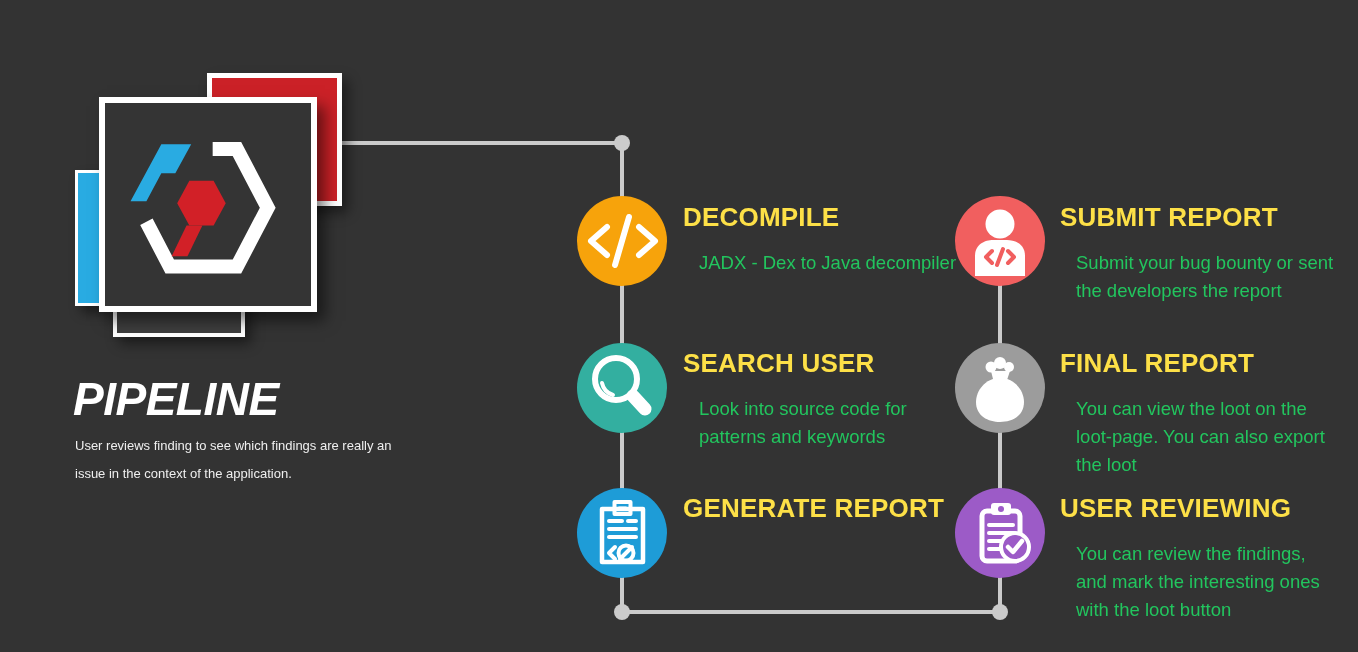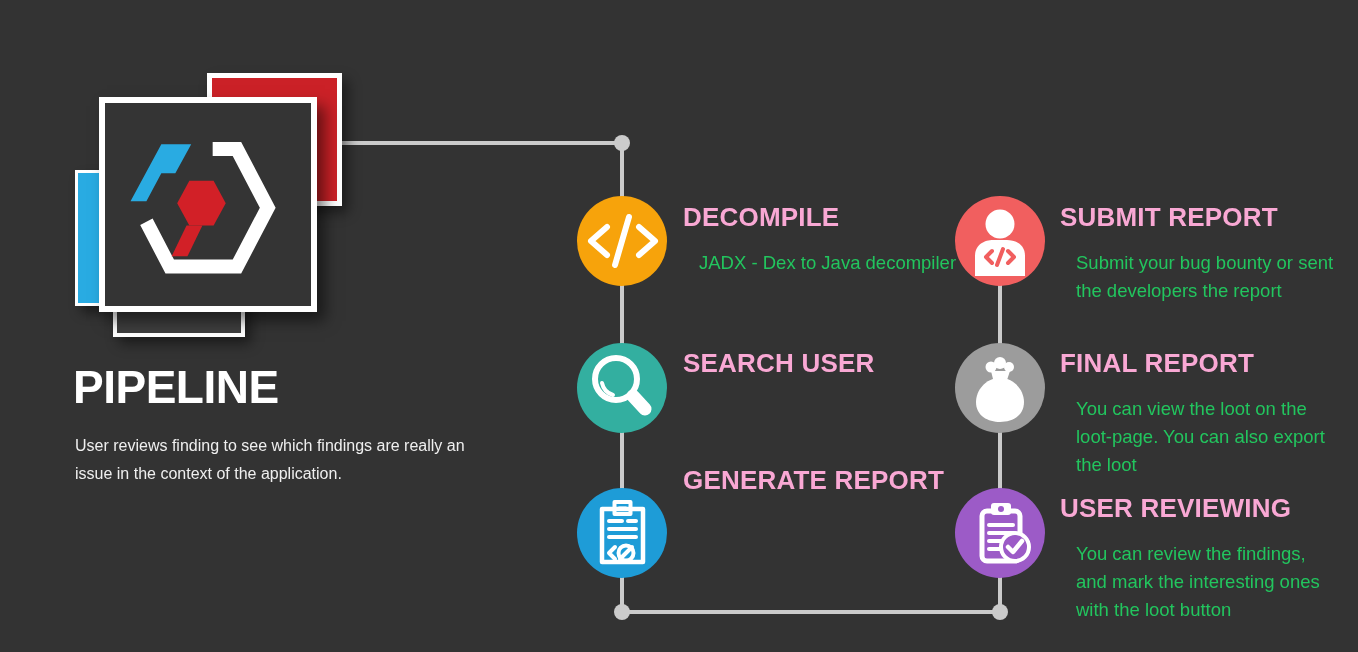--- a/index.html
+++ b/index.html
@@ -24,33 +24,33 @@
   .line{position:absolute;background:#CBCBCB;z-index:1;}
   .dot{position:absolute;width:16px;height:16px;border-radius:50%;background:#CBCBCB;z-index:1;}
   
   .circle{
     position:absolute;width:90px;height:90px;border-radius:50%;
     display:flex;align-items:center;justify-content:center;
     overflow:hidden;z-index:2;
   }
   .step-text{position:absolute;z-index:2;width:310px;}
   .step-title{
-    margin:0 0 7px 0;font-size:26px;font-weight:bold;color:#f9a8d4;letter-spacing:0.2px;
+    margin:0 0 7px 0;font-size:26px;font-weight:bold;color:#fde047;letter-spacing:0.2px;
   }
   .step-desc{
     margin:16px;font-size:18.5px;line-height:28px;color:#22c55e;white-space:pre-line;
   }
   
   .page-title{
-    position:absolute;left:73px;top:360px;margin:0;z-index:2;
-    font-size:46px;font-weight:bold;color:#ffffff;letter-spacing:-0.5px;
+    position:absolute;left:73px;top:372px;margin:0;z-index:2;
+    font-size:46px;font-weight:bold;color:#ffffff;letter-spacing:-0.5px;font-style:italic;
   }
   .page-subtitle{
     position:absolute;left:75px;top:432px;margin:0;z-index:2;
-    font-size:16px;line-height:28px;color:#EFEFEF;white-space:pre-line;
+    font-size:13px;line-height:28px;color:#EFEFEF;white-space:pre-line;
   }
 </style>
 </head>
 <body>
 
 <div class="canvas">
 
   <div class="line" style="left:342px;top:141px;width:280px;height:4px;"></div>
   <div class="line" style="left:620px;top:141px;width:4px;height:471px;"></div>
   <div class="line" style="left:620px;top:610px;width:382px;height:4px;"></div>
@@ -94,39 +94,41 @@
 
   <div class="circle" style="left: 577px; top: 343px; background: rgb(51, 175, 160);">
     <svg width="90" height="90" viewBox="0 0 90 90">
       <circle cx="39" cy="36" r="21" fill="none" stroke="#FFFFFF" stroke-width="6"></circle>
       <path d="M 25,40 A 16,16 0 0 0 36,52" fill="none" stroke="#FFFFFF" stroke-width="4" stroke-linecap="round"></path>
       <line x1="56" y1="53" x2="68" y2="66" stroke="#FFFFFF" stroke-width="13" stroke-linecap="round"></line>
     </svg>
   </div>
   <div class="step-text" style="left:683px;top:348px;">
     <h2 class="step-title">SEARCH USER</h2>
+    <p class="step-desc">Look into source code for
+patterns and keywords</p>
   </div>
 
   <div class="circle" style="left: 577px; top: 488px; background: rgb(30, 156, 215);">
     <svg width="90" height="90" viewBox="0 0 90 90">
       <g fill="none" stroke="#FFFFFF" stroke-linecap="round" stroke-linejoin="round">
         <rect x="25" y="21" width="41" height="53" stroke-width="4.5"></rect>
         <rect x="37.5" y="14" width="16" height="12" stroke-width="4"></rect>
         <line x1="42" y1="20" x2="49" y2="20" stroke-width="3"></line>
         <line x1="32" y1="33" x2="45" y2="33" stroke-width="4"></line>
         <line x1="51" y1="33" x2="59" y2="33" stroke-width="4"></line>
         <line x1="32" y1="41" x2="59" y2="41" stroke-width="4"></line>
         <line x1="32" y1="49" x2="59" y2="49" stroke-width="4"></line>
         <path d="M 38,59 L 32,65 L 38,71" stroke-width="4"></path>
         <circle cx="49" cy="65" r="7.5" stroke-width="4"></circle>
         <line x1="43" y1="71" x2="55" y2="59" stroke-width="4"></line>
       </g>
     </svg>
   </div>
-  <div class="step-text" style="left:683px;top:465px;">
+  <div class="step-text" style="left:683px;top:493px;">
     <h2 class="step-title">GENERATE REPORT</h2>
   </div>
 
   <div class="circle" style="left: 955px; top: 196px; background: rgb(241, 95, 95);">
     <svg width="90" height="90" viewBox="0 0 90 90">
       <circle cx="45" cy="28" r="14.5" fill="#FFFFFF"></circle>
       <path d="M 20,80 L 20,60 C 20,48 30,44 38,44 L 52,44 C 60,44 70,48 70,60 L 70,80 Z" fill="#FFFFFF"></path>
       <g fill="none" stroke="#F15F5F" stroke-width="4" stroke-linecap="round" stroke-linejoin="round">
         <path d="M 37,55 L 31,61 L 37,67"></path>
         <path d="M 53,55 L 59,61 L 53,67"></path>

